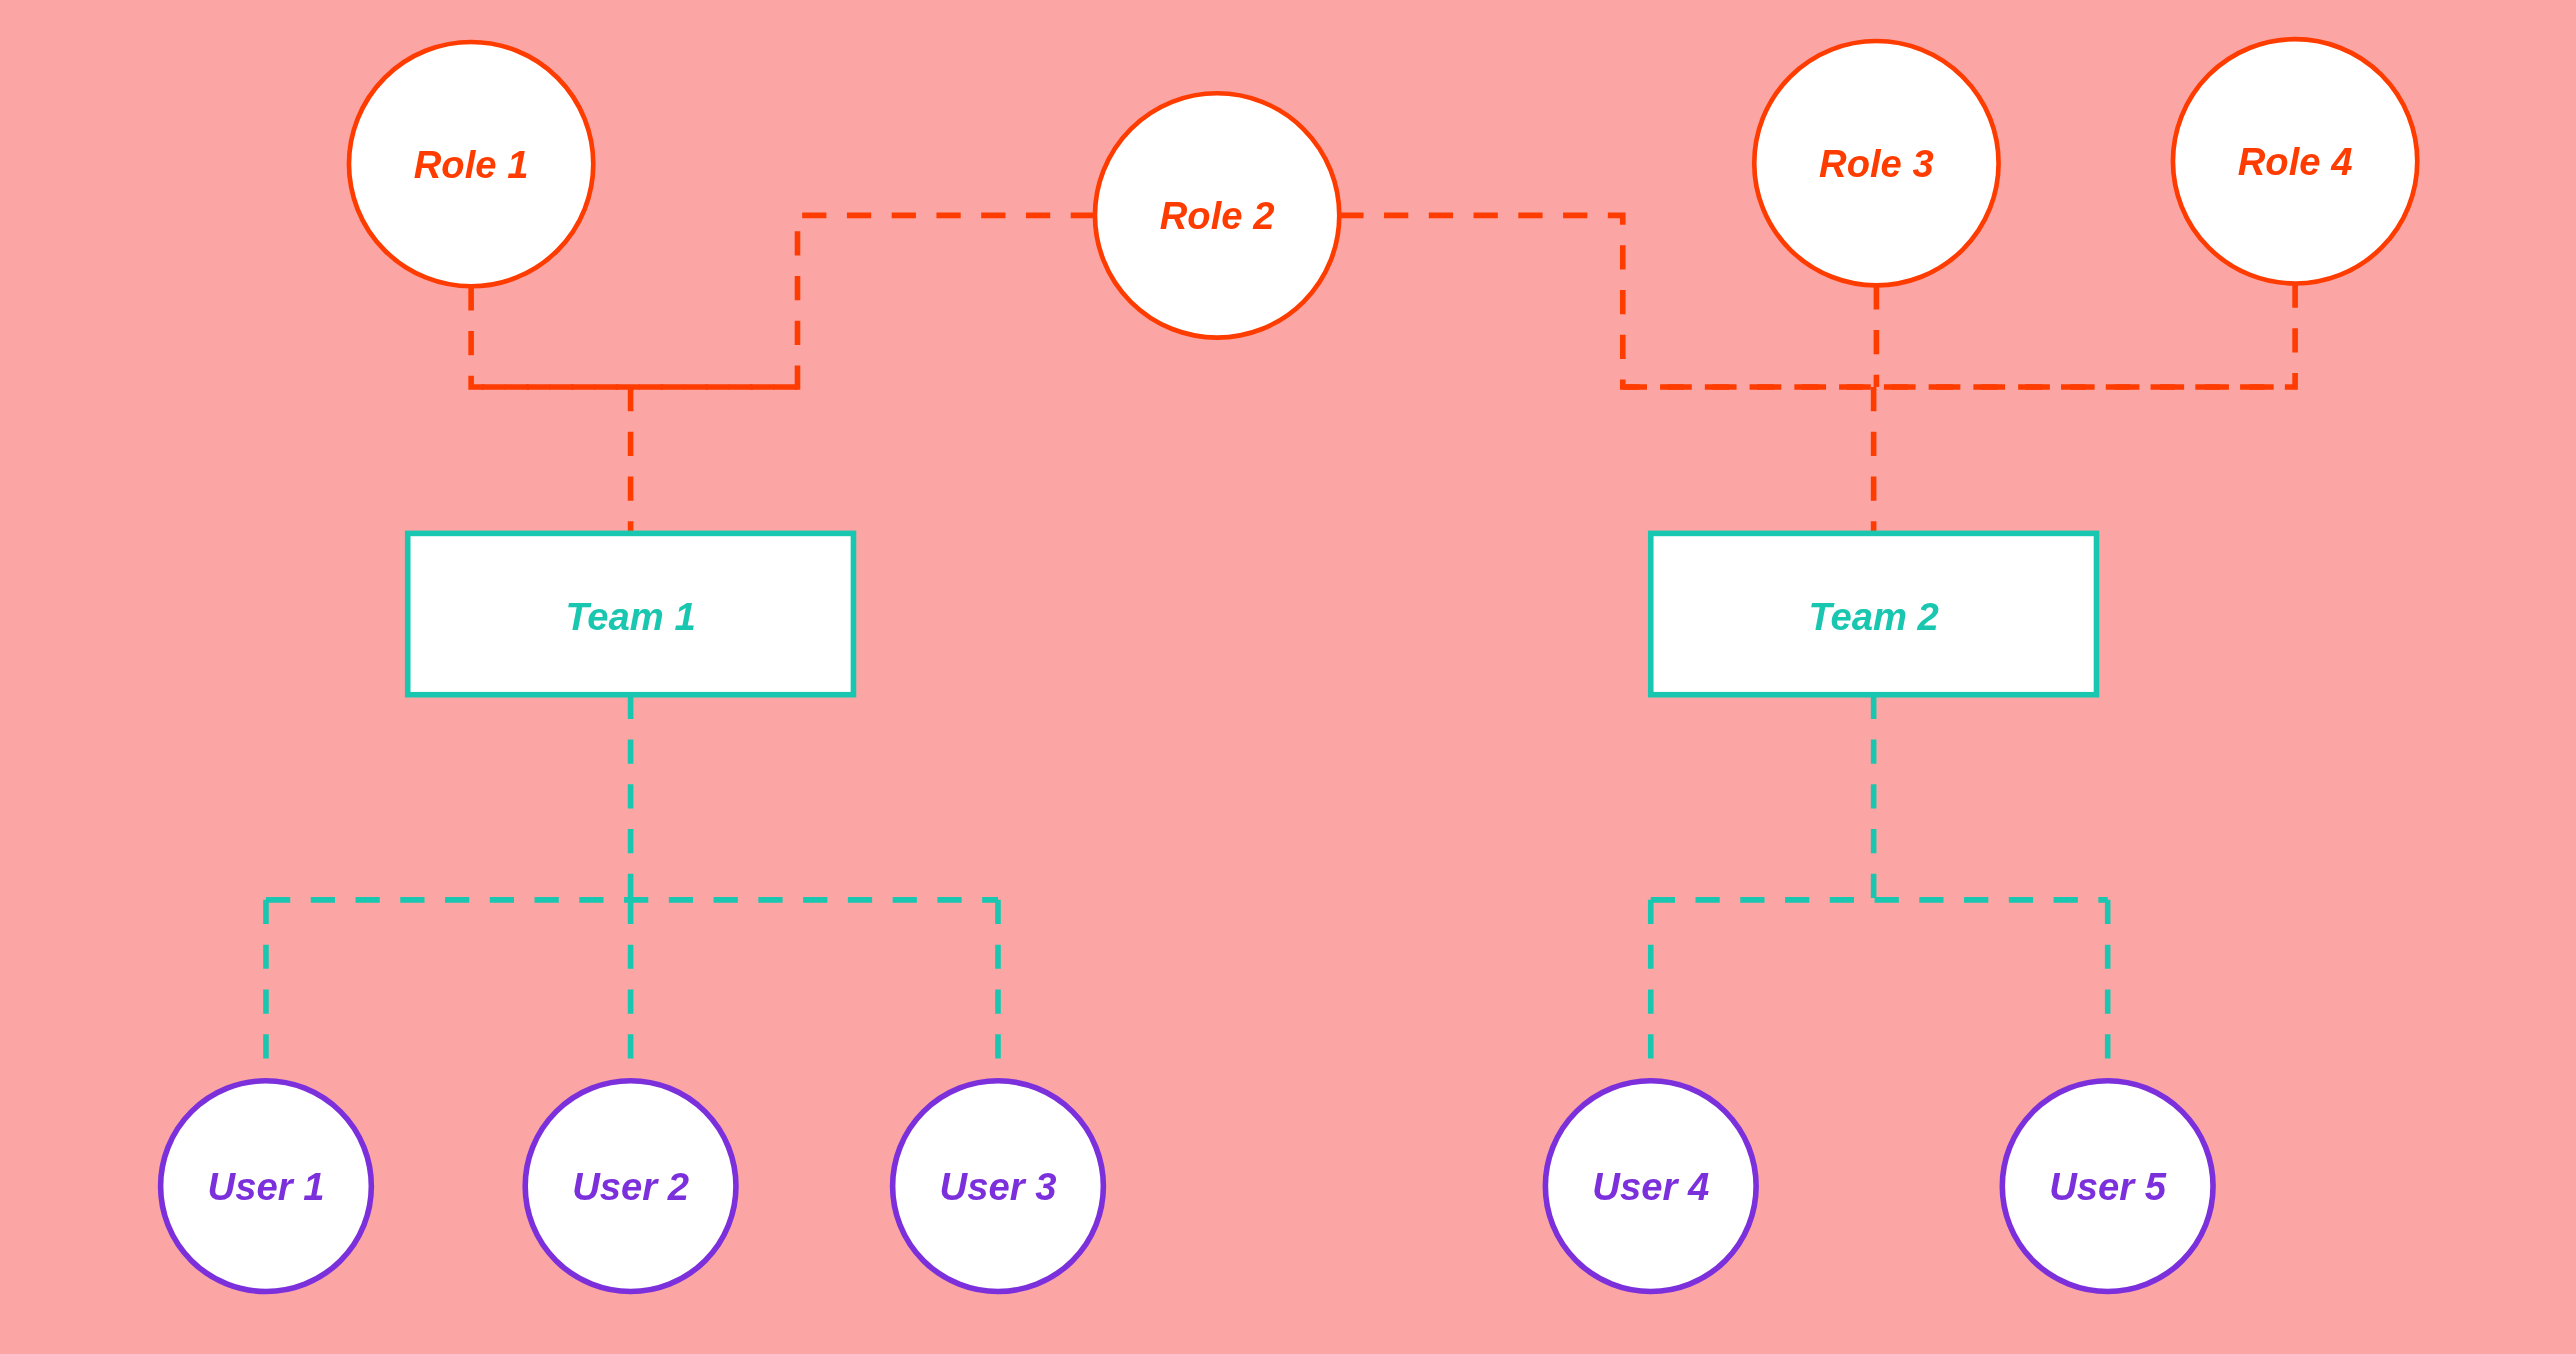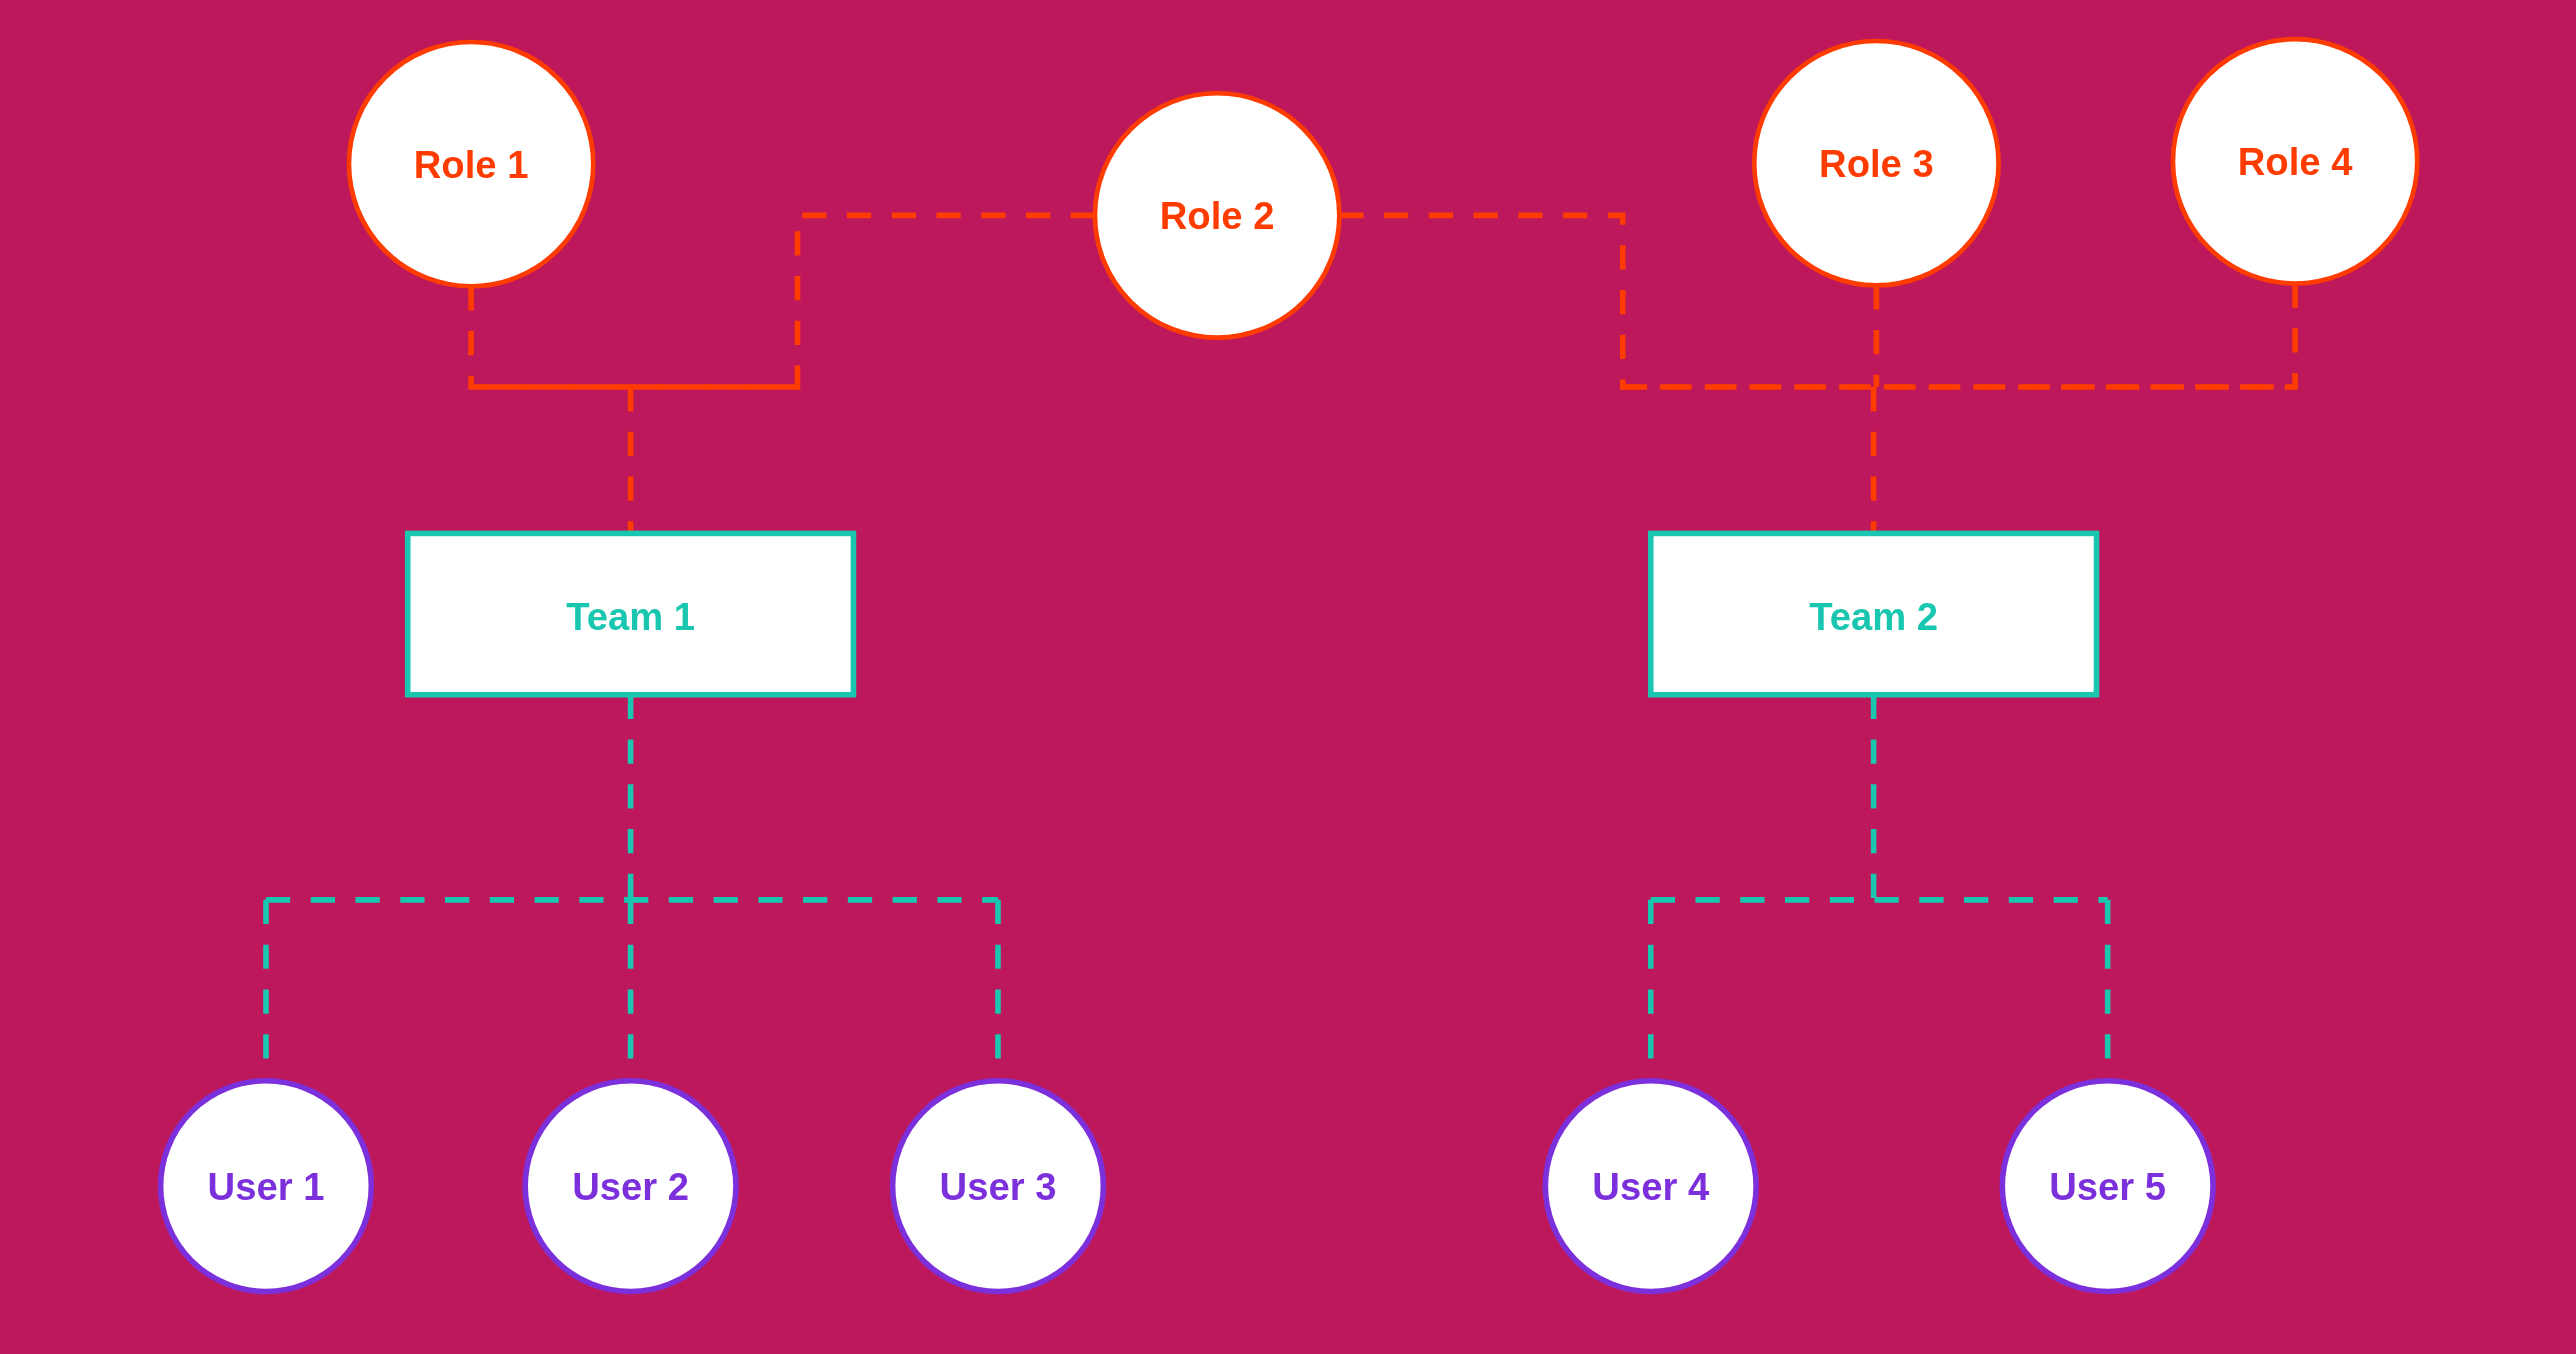--- a/index.html
+++ b/index.html
@@ -11,21 +11,22 @@
   body {
     width: 2576px;
     height: 1354px;
     font-family: "Liberation Sans", "DejaVu Sans", sans-serif;
     overflow: hidden;
   }
   #diagram-root {
     position: relative;
     width: 2576px;
     height: 1354px;
-    background: #be185d;
+    background: #fca5a5;
+    font-style: italic;
   }
   svg#org-chart {
     display: block;
     width: 2576px;
     height: 1354px;
   }
   .node-shape {
     fill: #ffffff;
   }
   .role-shape  { stroke: #ff3c00; stroke-width: 5; }

